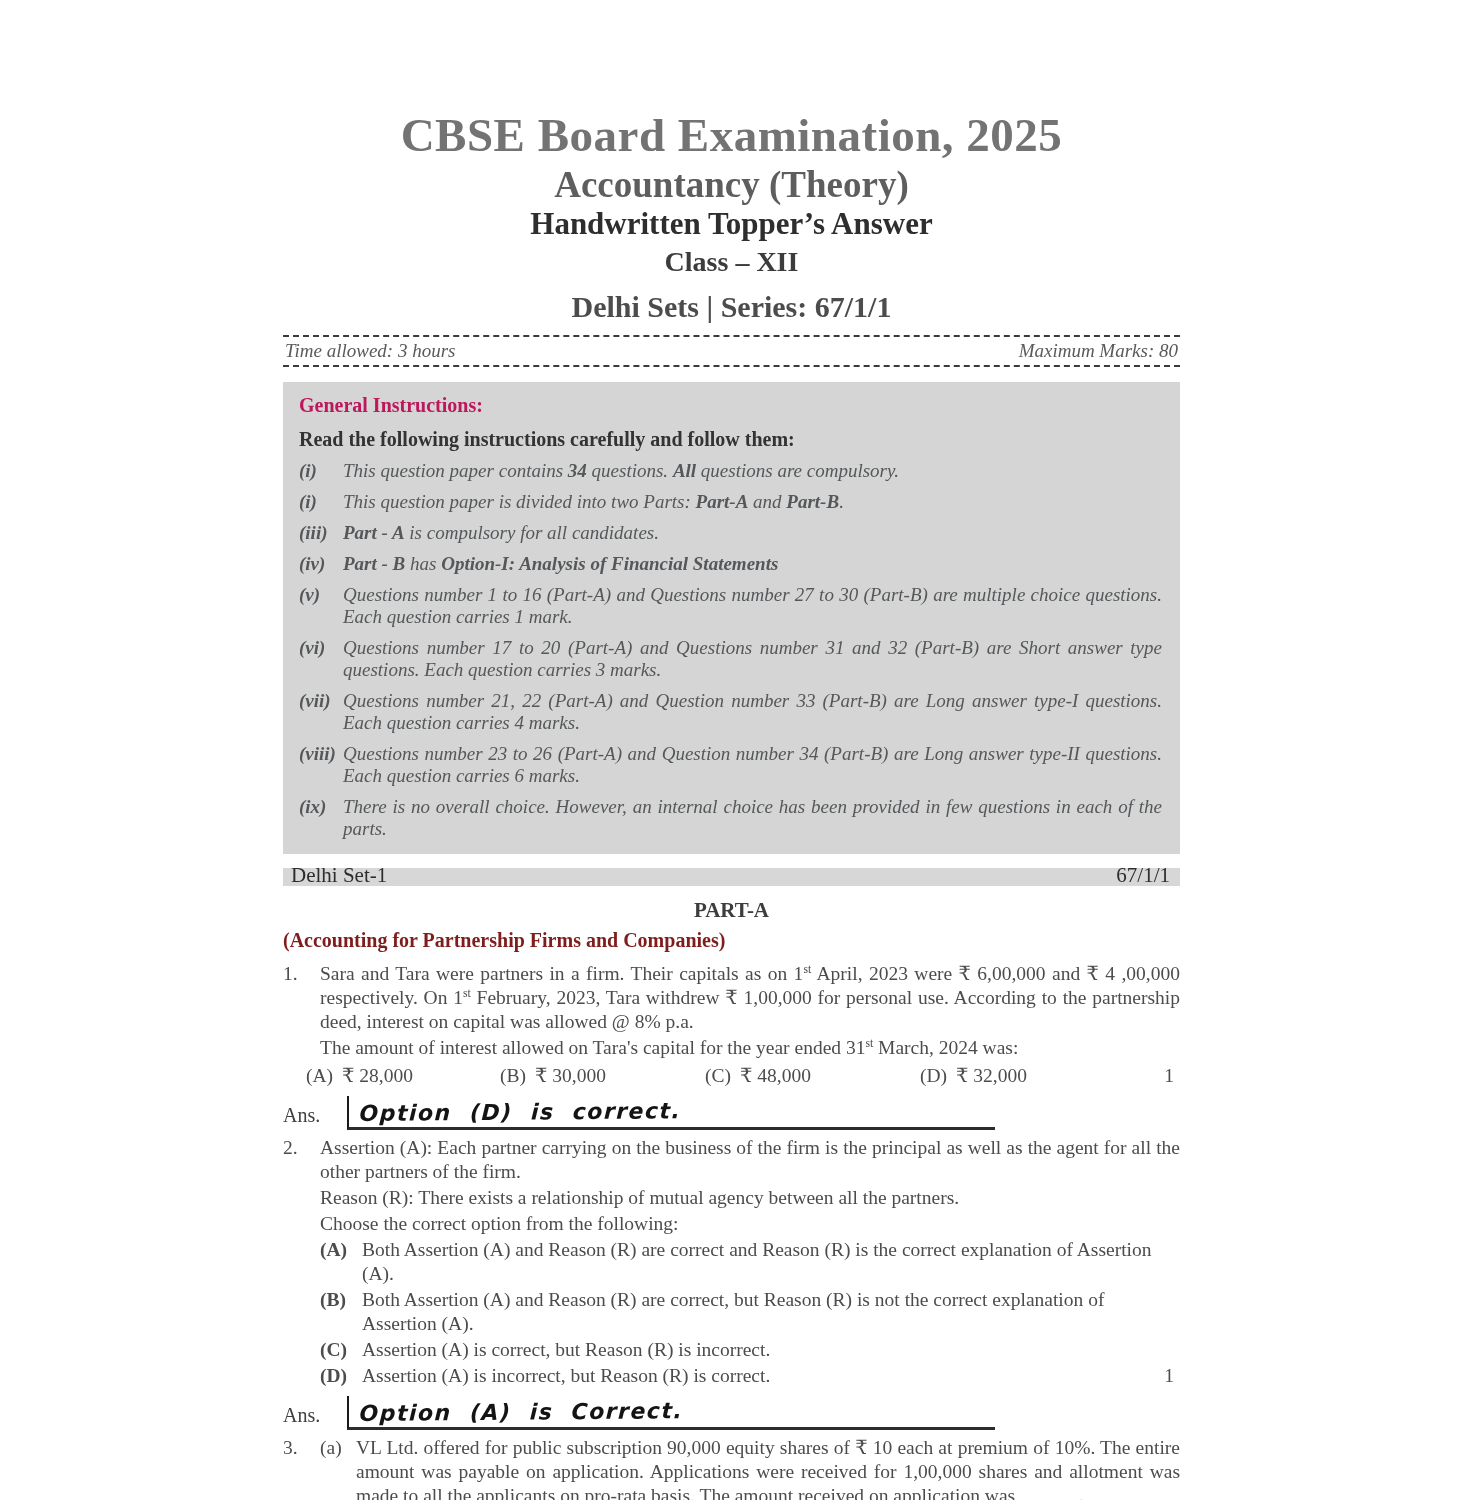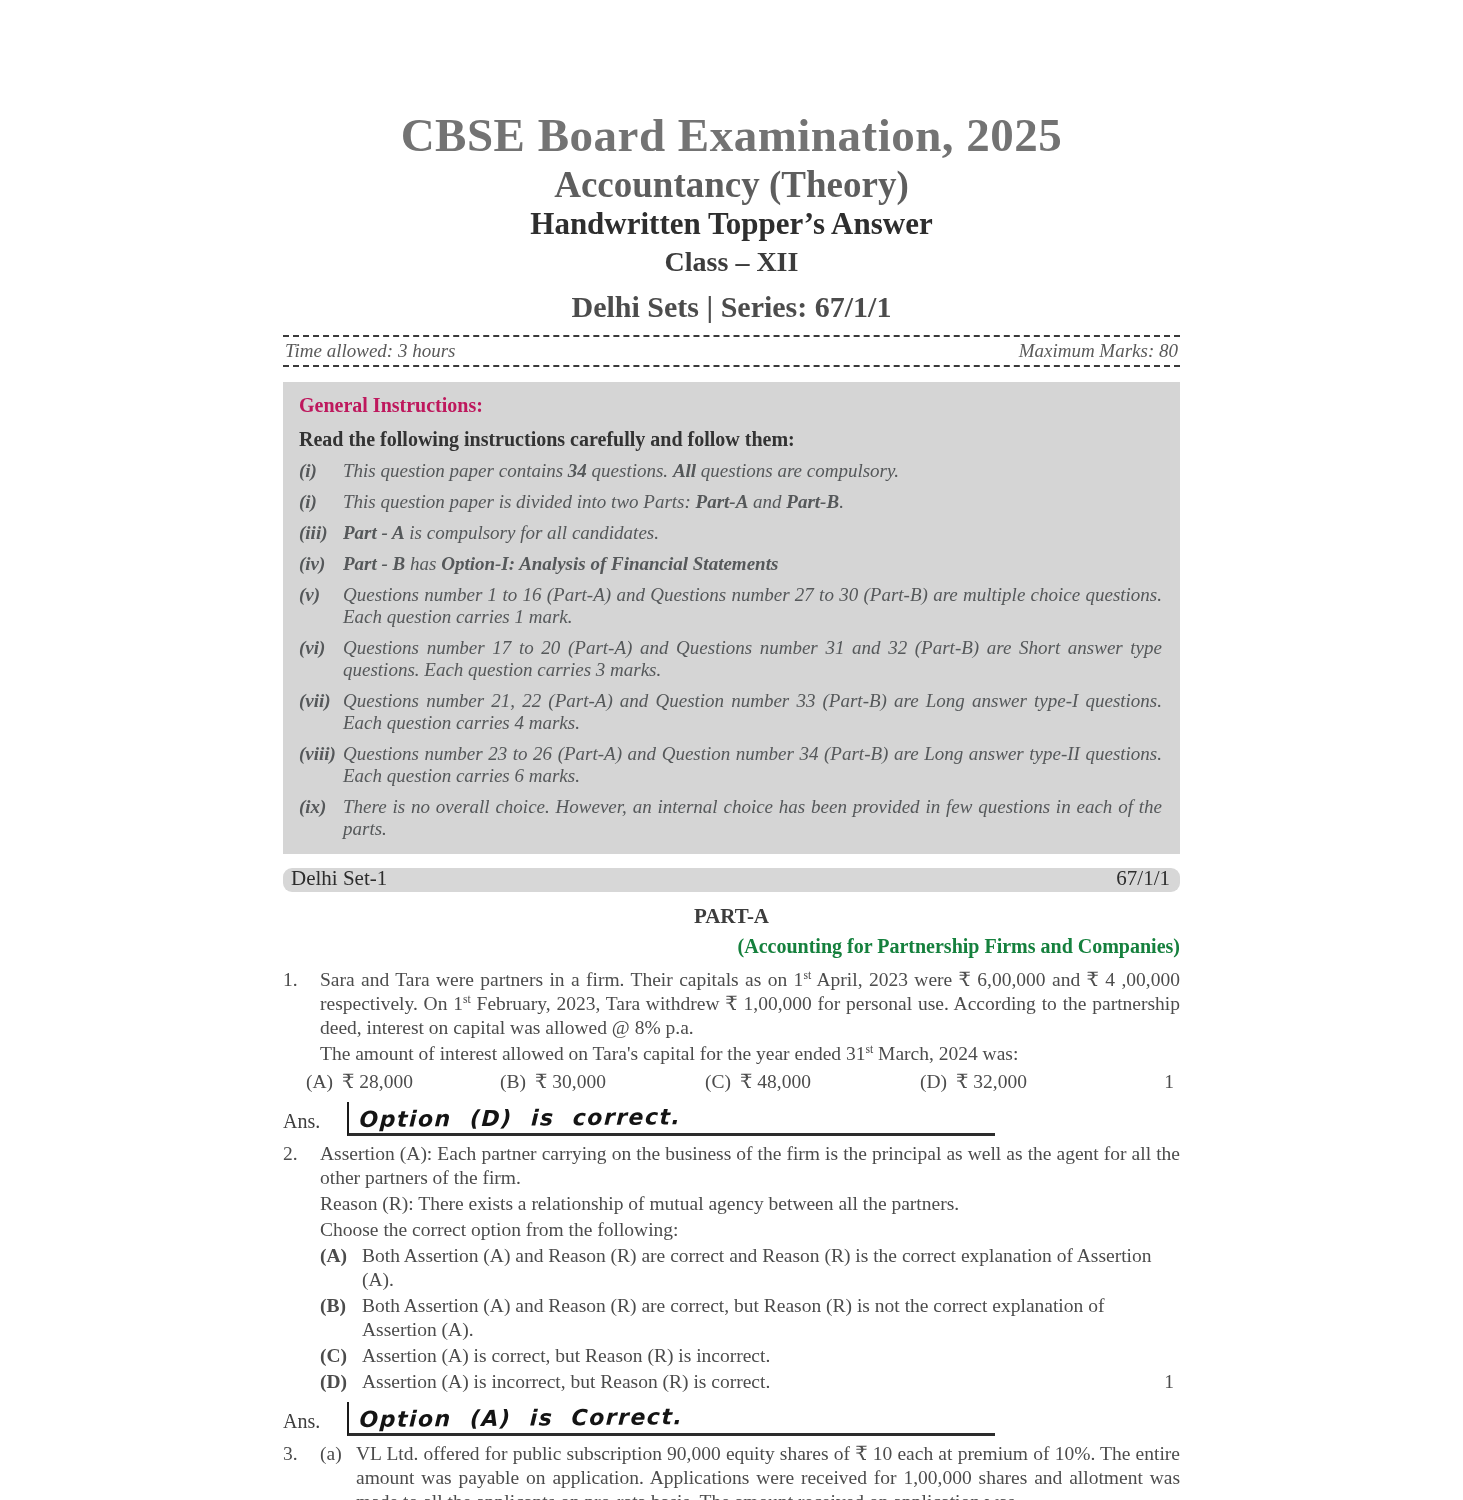--- a/index.html
+++ b/index.html
@@ -44,26 +44,26 @@
   .ins-label { min-width: 44px; font-weight: bold; flex-shrink: 0; }
   .ins-text  { flex: 1; text-align: justify; }
   .b { font-weight: bold; }
 
   
   .set-bar {
     margin-top: 14px;
     background: #d7d7d7;
     display: flex; justify-content: space-between; align-items: center;
     font-size: 21px; color: #2d2d2d;
-    padding: 2px 10px 4px 8px; height: 24px; border-radius: 9px;
+    padding: 2px 10px 4px 8px; height: 18px;
   }
 
   
   .part-title { margin-top: 12px; text-align: center; font-size: 21px; font-weight: bold; color: #3d3d3d; }
-  .part-sub   { margin-top: 6px;  text-align: right; font-size: 20px; font-weight: bold; color: #15803d; }
+  .part-sub   { margin-top: 6px;  text-align: left; font-size: 20px; font-weight: bold; color: #7f1d1d; }
 
   
   .q { display: flex; font-size: 19.5px; line-height: 24px; color: #4c4c4c; }
   .q1 { margin-top: 10px; }
   .q2 { margin-top: 4px; }
   .q3 { margin-top: 4px; }
   .qnum { width: 37px; flex-shrink: 0; }
   .qbody { flex: 1; }
   .qpara { text-align: justify; margin-bottom: 2px; }
   sup { font-size: 0.6em; line-height: 0; }

